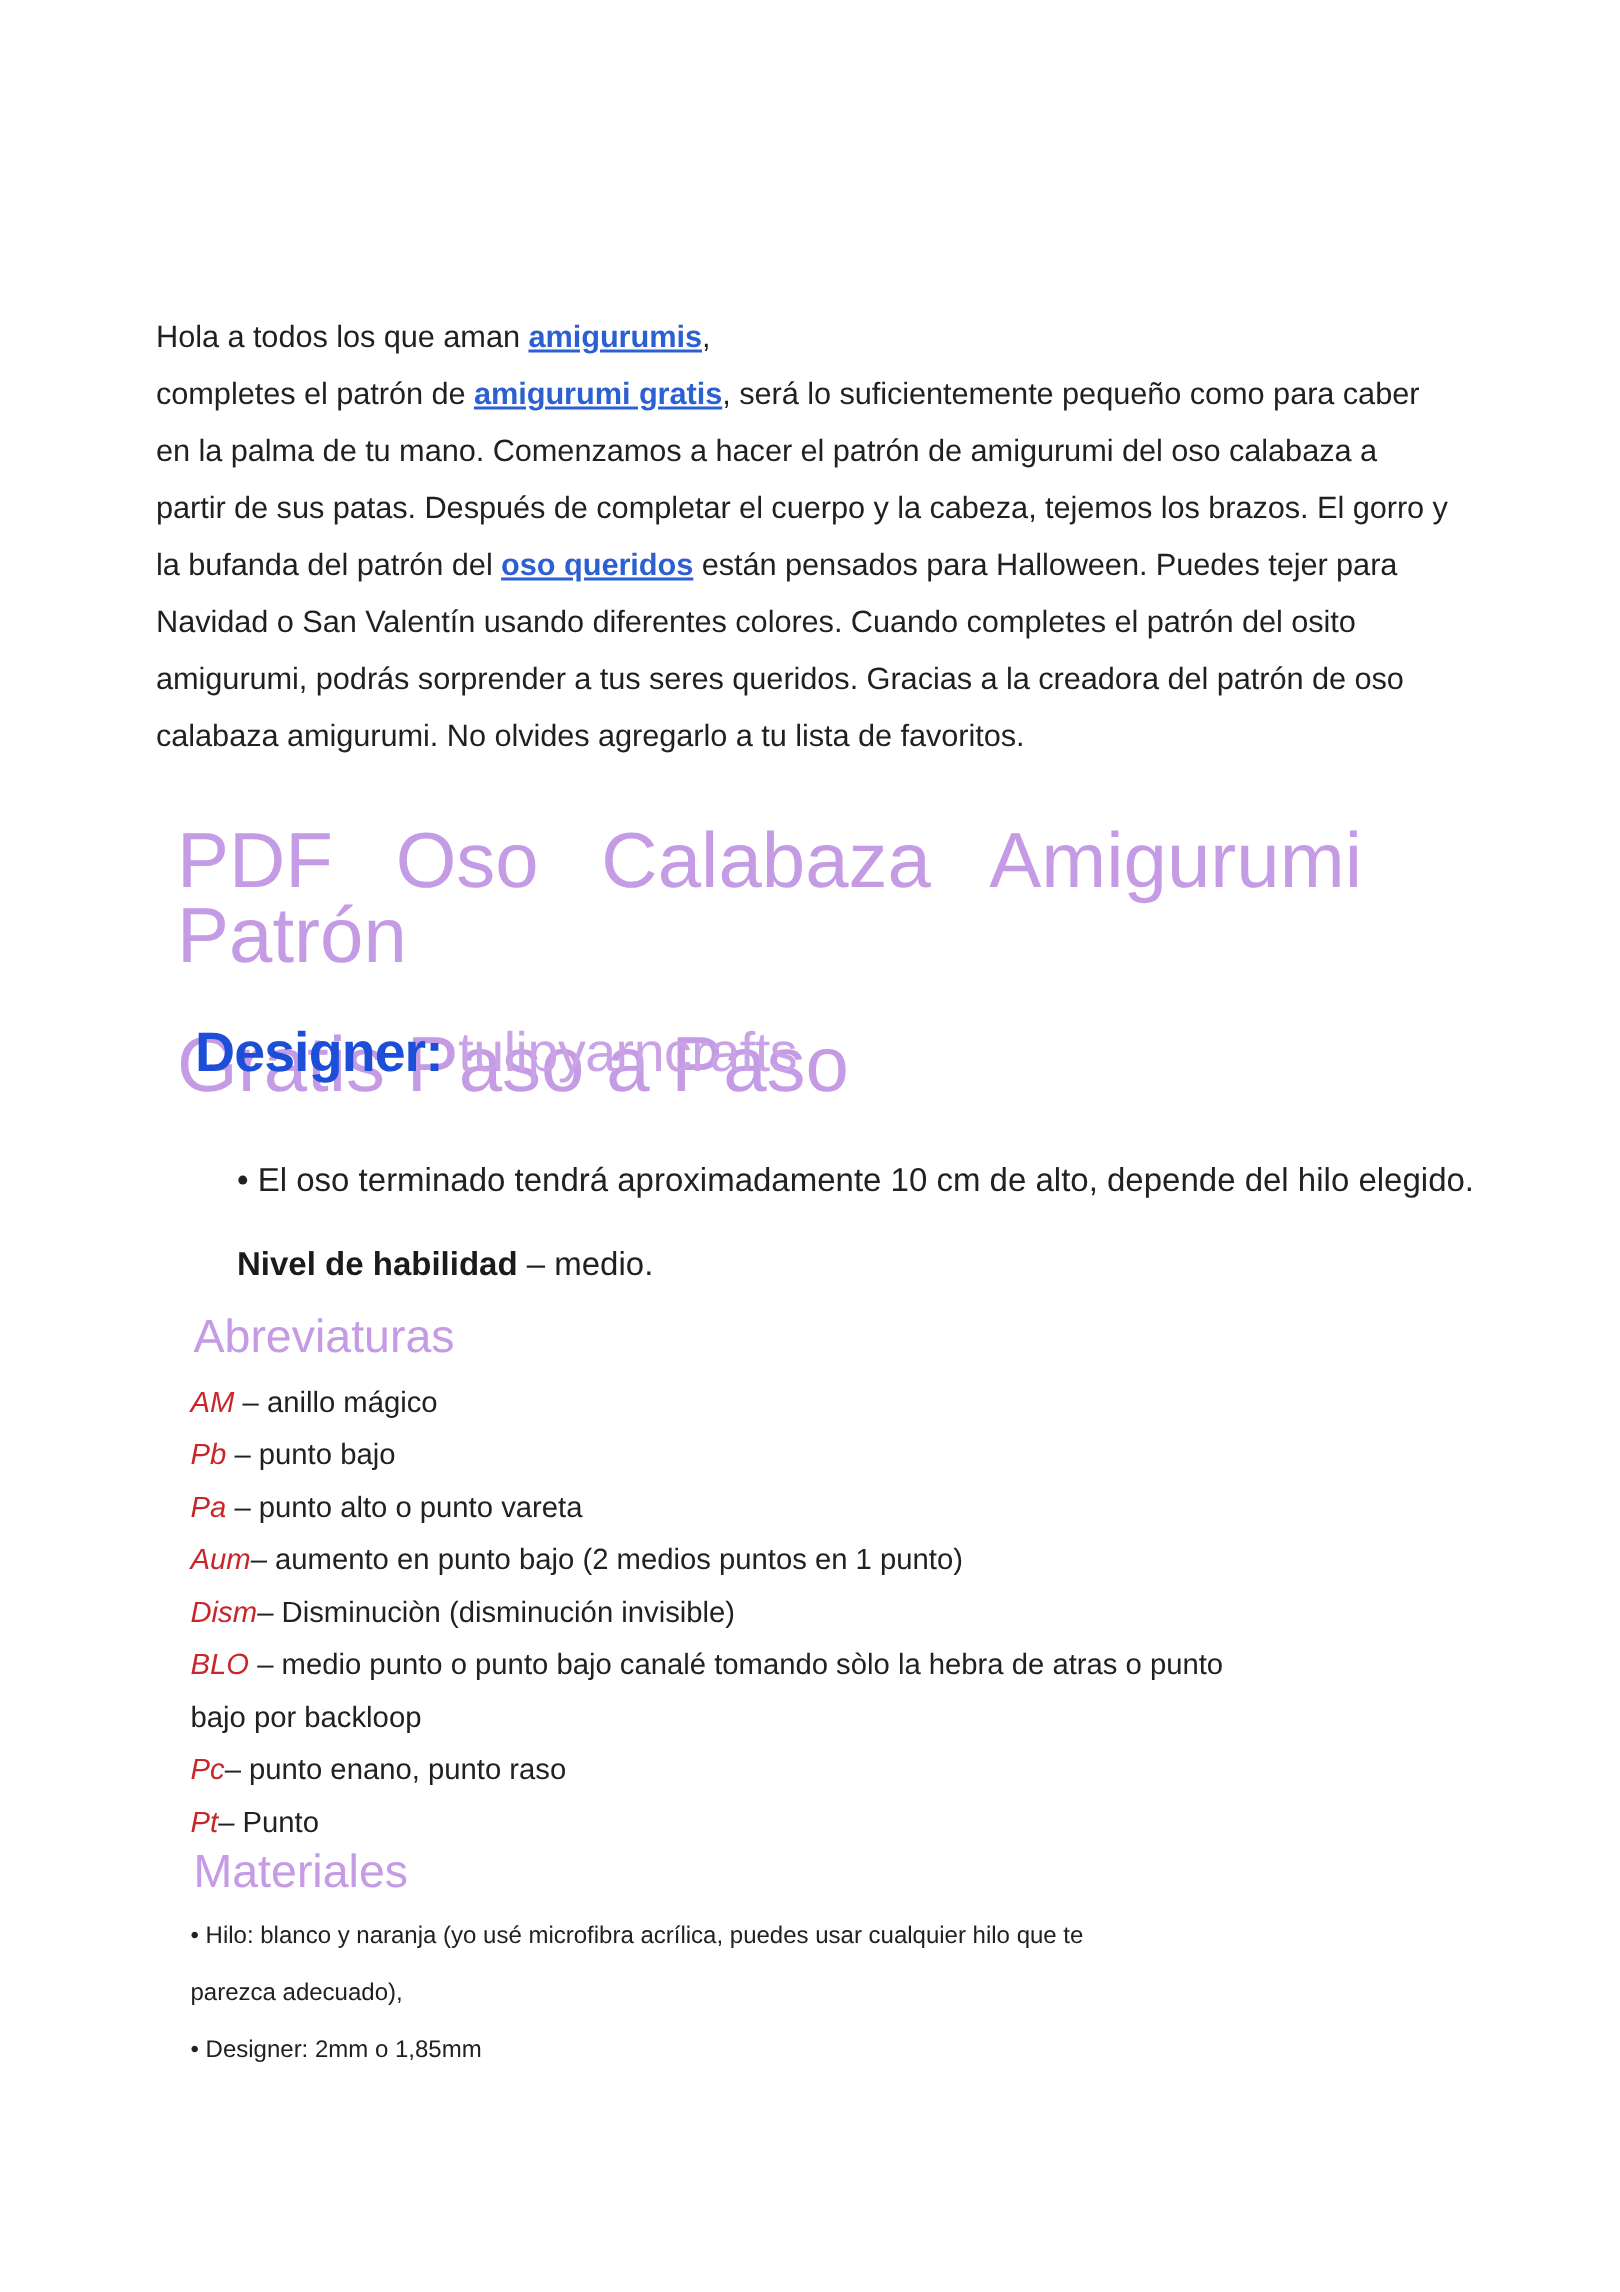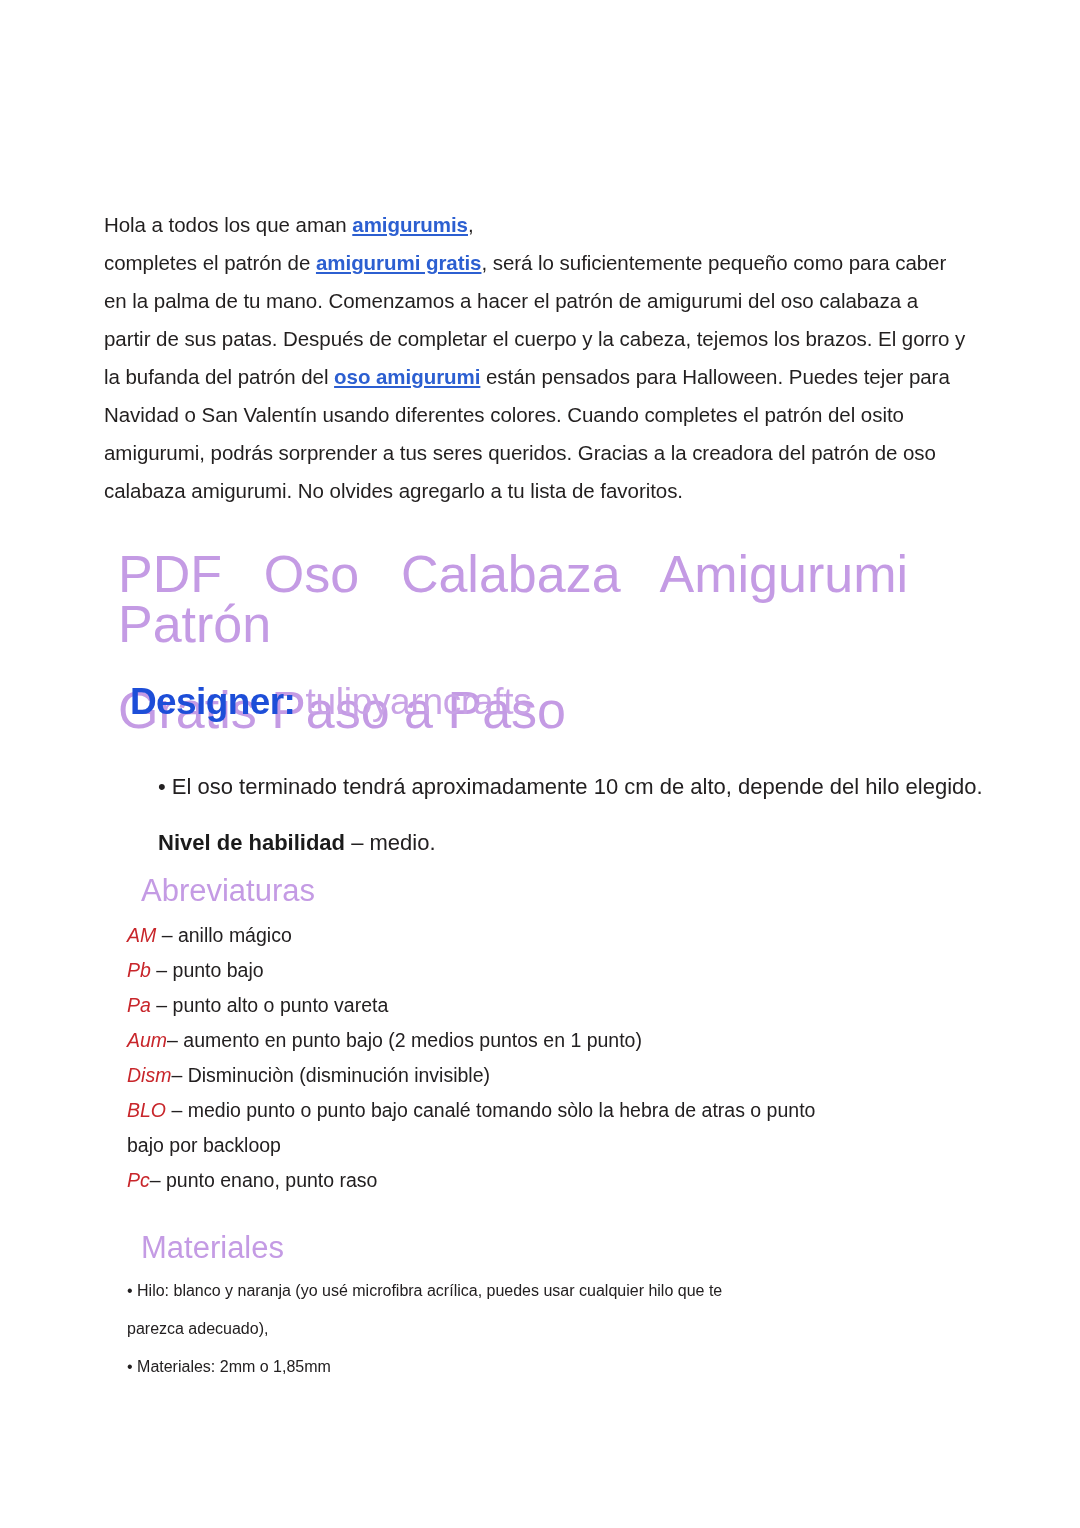--- a/index.html
+++ b/index.html
@@ -100,21 +100,20 @@
 
   
   .sect-head {
     position: absolute;
     left: 129px;
     color: #c49be4;
     font-size: 31px;
     line-height: 38px;
     font-weight: normal;
     white-space: nowrap;
-    margin-left: 12px;
   }
   .sect-abrev { top: 872px; }
   .sect-mat   { top: 1229px; }
 
   
   .abbr-list {
     position: absolute;
     left: 127px;
     top: 918px;
     width: 880px;
@@ -140,21 +139,21 @@
 </head>
 <body>
 
 <div class="page">
 
   <div class="intro" id="intro-host">
       <span class="ln"><span>Hola a todos los que aman </span><span class="lnk">amigurumis</span><span>,</span></span>
       <span class="ln"><span>completes el patrón de </span><span class="lnk">amigurumi gratis</span><span>, será lo suficientemente pequeño como para caber</span></span>
       <span class="ln"><span>en la palma de tu mano. Comenzamos a hacer el patrón de amigurumi del oso calabaza a</span></span>
       <span class="ln"><span>partir de sus patas. Después de completar el cuerpo y la cabeza, tejemos los brazos. El gorro y</span></span>
-      <span class="ln"><span>la bufanda del patrón del </span><span class="lnk">oso amigurumi</span><span> están pensados para Halloween. Puedes tejer para</span></span>
+      <span class="ln"><span>la bufanda del patrón del </span><span class="lnk">oso queridos</span><span> están pensados para Halloween. Puedes tejer para</span></span>
       <span class="ln"><span>Navidad o San Valentín usando diferentes colores. Cuando completes el patrón del osito</span></span>
       <span class="ln"><span>amigurumi, podrás sorprender a tus seres queridos. Gracias a la creadora del patrón de oso</span></span>
       <span class="ln"><span>calabaza amigurumi. No olvides agregarlo a tu lista de favoritos.</span></span>
     </div>
 
   <div class="title-purple">
     <span class="tline1">PDF Oso Calabaza Amigurumi Patrón</span>
     <span class="tline2">Gratis Paso a Paso</span>
   </div>
 
@@ -172,23 +171,24 @@
 
   <div class="abbr-list" id="abbr-host">
       <span class="abbr-row"><span class="code">AM</span><span> – anillo mágico</span></span>
       <span class="abbr-row"><span class="code">Pb</span><span> – punto bajo</span></span>
       <span class="abbr-row"><span class="code">Pa</span><span> – punto alto o punto vareta</span></span>
       <span class="abbr-row"><span class="code">Aum</span><span>– aumento en punto bajo (2 medios puntos en 1 punto)</span></span>
       <span class="abbr-row"><span class="code">Dism</span><span>– Disminuciòn (disminución invisible)</span></span>
       <span class="abbr-row"><span class="code">BLO</span><span> – medio punto o punto bajo canalé tomando sòlo la hebra de atras o punto</span></span>
       <span class="abbr-row"><span>bajo por backloop</span></span>
       <span class="abbr-row"><span class="code">Pc</span><span>– punto enano, punto raso</span></span>
+      <span class="abbr-row"><span class="code">Pt</span><span>– Punto</span></span>
     </div>
 
   <div class="sect-head sect-mat">Materiales</div>
 
   <div class="mat-list" id="mat-host">
       <span class="mat-row">• Hilo: blanco y naranja (yo usé microfibra acrílica, puedes usar cualquier hilo que te</span>
       <span class="mat-row">parezca adecuado),</span>
-      <span class="mat-row">• Materiales: 2mm o 1,85mm</span>
+      <span class="mat-row">• Designer: 2mm o 1,85mm</span>
     </div>
 
 </div>
 
 </body></html>

